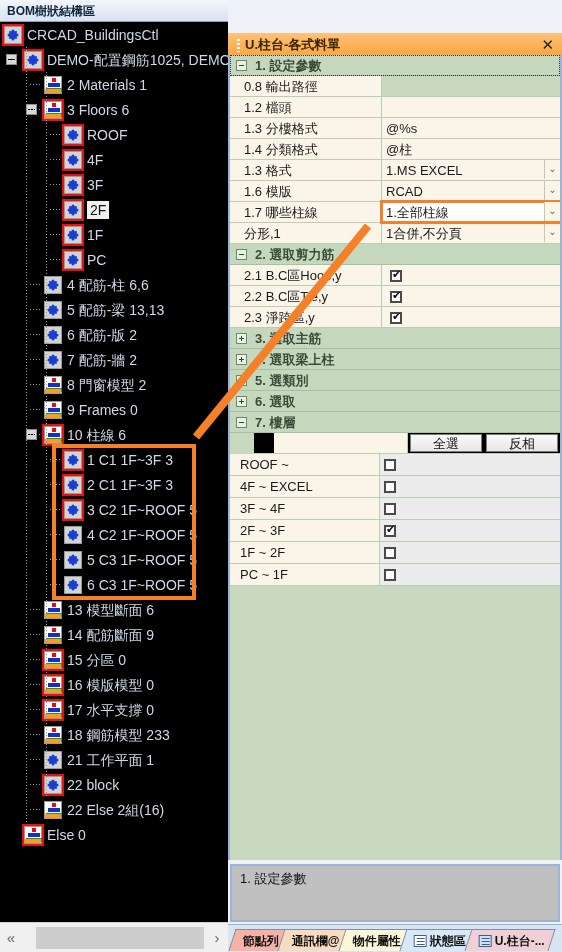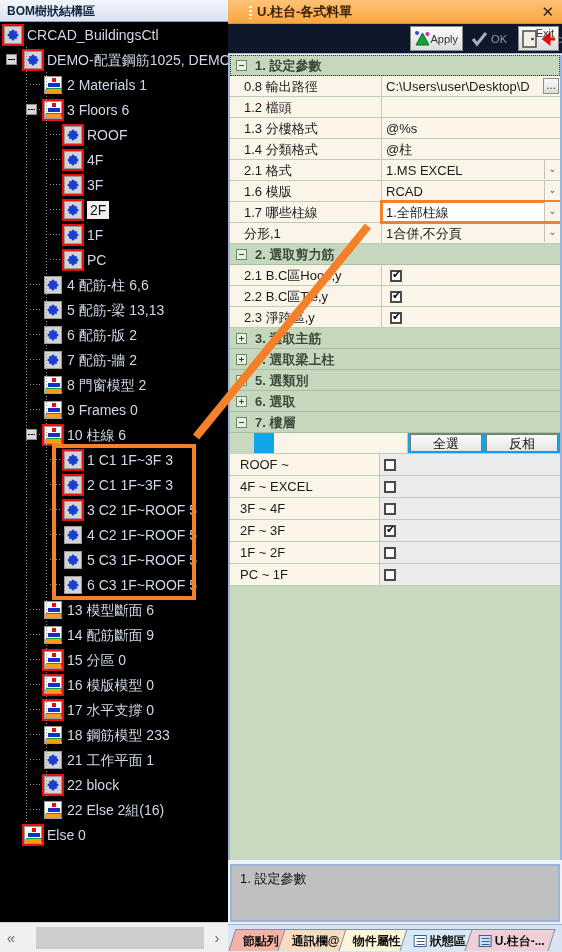--- a/index.html
+++ b/index.html
@@ -98,21 +98,21 @@
 
   
   #right-panel {
     position: absolute; left: 228px; top: 0; width: 334px; height: 952px;
     background: #eef2f8;
   }
   #dlg-title {
     height: 24px; background: linear-gradient(#ffc278,#f9a63f);
     border-bottom: 1px solid #d89030;
     color: #3a2300; font-size: 13px; font-weight: 700;
-    line-height: 24px; padding-left: 21px; position: relative;
+    line-height: 24px; padding-left: 9px; position: relative; margin-top: 33px;
   }
   #grip { display:inline-block; width: 3px; height: 13px; vertical-align: middle;
     margin-right: 5px;
     background: repeating-linear-gradient(to bottom,#fff 0 2px, transparent 2px 4px); }
   #dlg-close {
     position: absolute; right: 8px; top: 0; font-size: 15px;
     color: #222; line-height: 24px; font-weight: 400;
   }
   #toolbar {
     height: 30px; background: #0f172a; border-bottom: 1px solid #9fb4cc;
@@ -178,21 +178,21 @@
     margin-left: 4px; top:-1px;
   }
   .cbx.on::after {
     content: "✔"; position: absolute; left: 0px; top: -4px;
     font-size: 11px; color: #111; line-height: 12px;
   }
   .flrow { height: 22px; display:flex; border-bottom: 1px solid #b9cfb2; font-size: 13px; }
   .flrow .k { width: 150px; background: #faf5e8; padding-left: 10px; line-height: 22px;
     border-right: 1px solid #b9cfb2; color:#1a1a1a;}
   .flrow .v { flex: 1; background: #ececec; line-height: 22px; }
-  .hdrow { height: 21px; display:flex; padding-left: 20px; background:#0ea5e9;
+  .hdrow { height: 21px; display:flex; padding-left: 20px; background:#000000;
     border-bottom:1px solid #b9cfb2;margin-left:24px;}
   .hdrow .sp { width: 134px; background:#faf5e8; border-right:1px solid #b9cfb2;}
   .hdbtn { flex:1; margin: 1px 2px; background: linear-gradient(#fafafa,#e6e6e6);
     border: 1px solid #7a7a7a; font-size: 13px; text-align: center; line-height: 17px;
     color: #111;}
 
   #statusbox {
     position: absolute; left: 2px; right: 2px; bottom: 30px; height: 58px;
     background: #c0c0c0; border: 2px solid #9bb4d8;
     font-size: 13px; color: #111; padding: 4px 8px;
@@ -327,36 +327,35 @@
 
     <div id="grid">
 
       <div class="sec dotted">
         <span class="secpm"></span>
         <span>1. 設定參數</span>
       </div>
       <div id="params">
           <div class="row">
             <div class="k">0.8 輸出路徑</div>
-            <div class="v"><span>C:\Users\user\Desktop\D</span><span class="dotbtn">…</span></div>
           </div>
           <div class="row">
             <div class="k">1.2 檔頭</div>
             <div class="v"><span></span></div>
           </div>
           <div class="row">
             <div class="k">1.3 分樓格式</div>
             <div class="v"><span>@%s</span></div>
           </div>
           <div class="row">
             <div class="k">1.4 分類格式</div>
             <div class="v"><span>@柱</span></div>
           </div>
           <div class="row">
-            <div class="k">2.1 格式</div>
+            <div class="k">1.3 格式</div>
             <div class="v"><span>1.MS EXCEL</span><span class="ddarrow">⌄</span></div>
           </div>
           <div class="row">
             <div class="k">1.6 模版</div>
             <div class="v"><span>RCAD</span><span class="ddarrow">⌄</span></div>
           </div>
           <div class="row">
             <div class="k">1.7 哪些柱線</div>
             <div class="v hlbox"><span>1.全部柱線</span><span class="ddarrow">⌄</span></div>
           </div>

